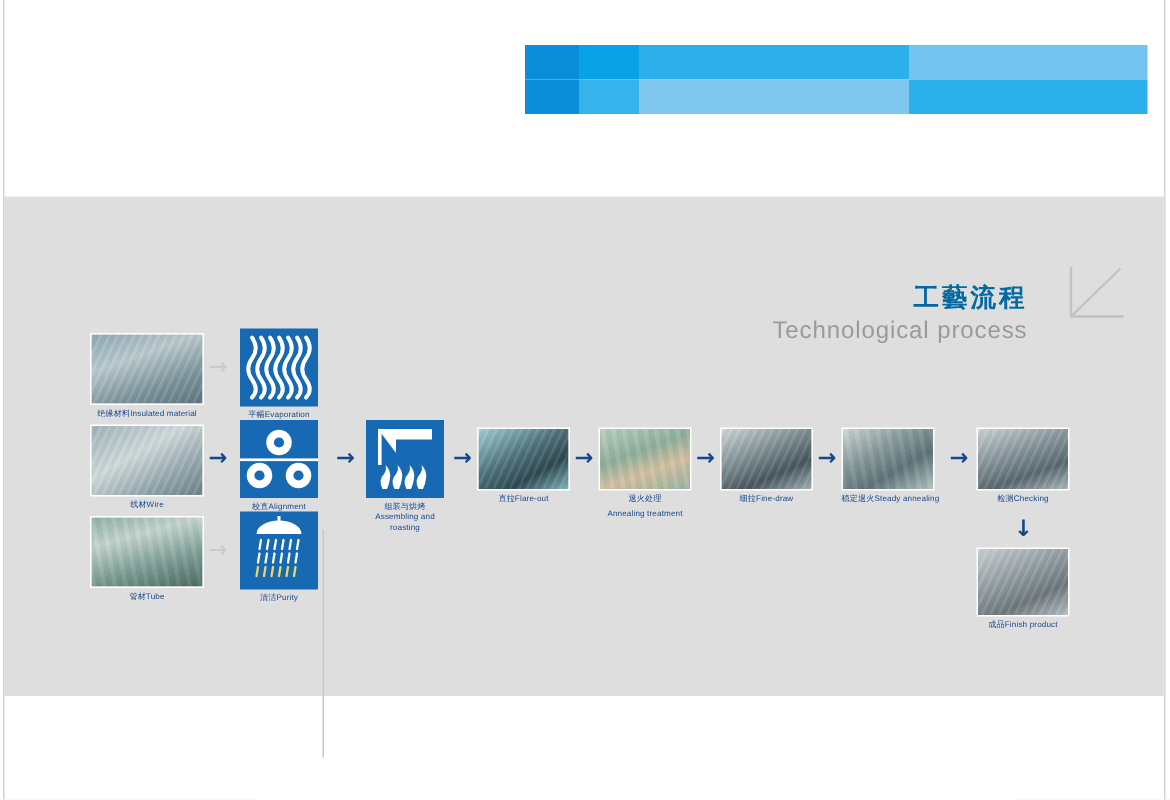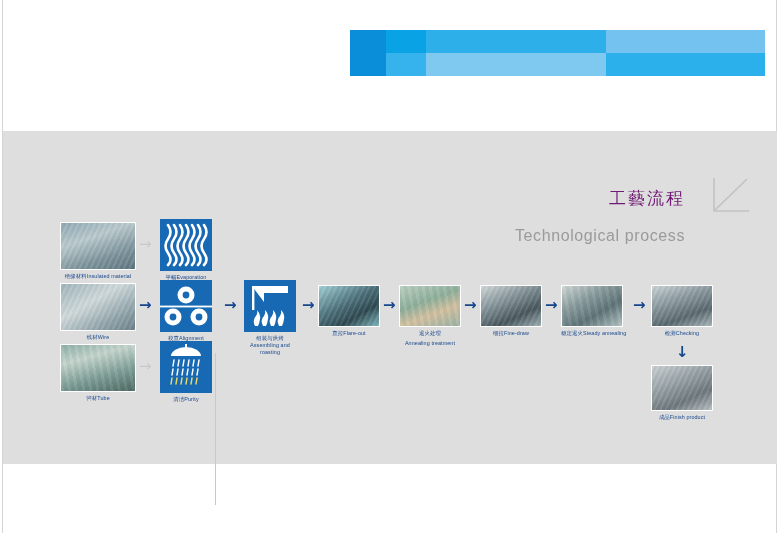--- a/index.html
+++ b/index.html
@@ -51,31 +51,31 @@
   
   .title-block {
     position: absolute;
     right: 92px;
     top: 58px;
     text-align: right;
     white-space: nowrap;
   }
   .title-cn {
     font-size: 17px;
-    font-weight: normal;
-    color: #701a75;
+    font-weight: bold;
+    color: #0369a1;
     letter-spacing: 2px;
     line-height: 20px;
   }
   .title-en {
     font-size: 16px;
     color: #9a9a9a;
     letter-spacing: 0.6px;
     line-height: 20px;
-    margin-top: 17px;
+    margin-top: 2px;
   }
   .corner-mark {
     position: absolute;
     right: 26px;
     top: 45px;
     width: 40px;
     height: 38px;
   }
 
   

